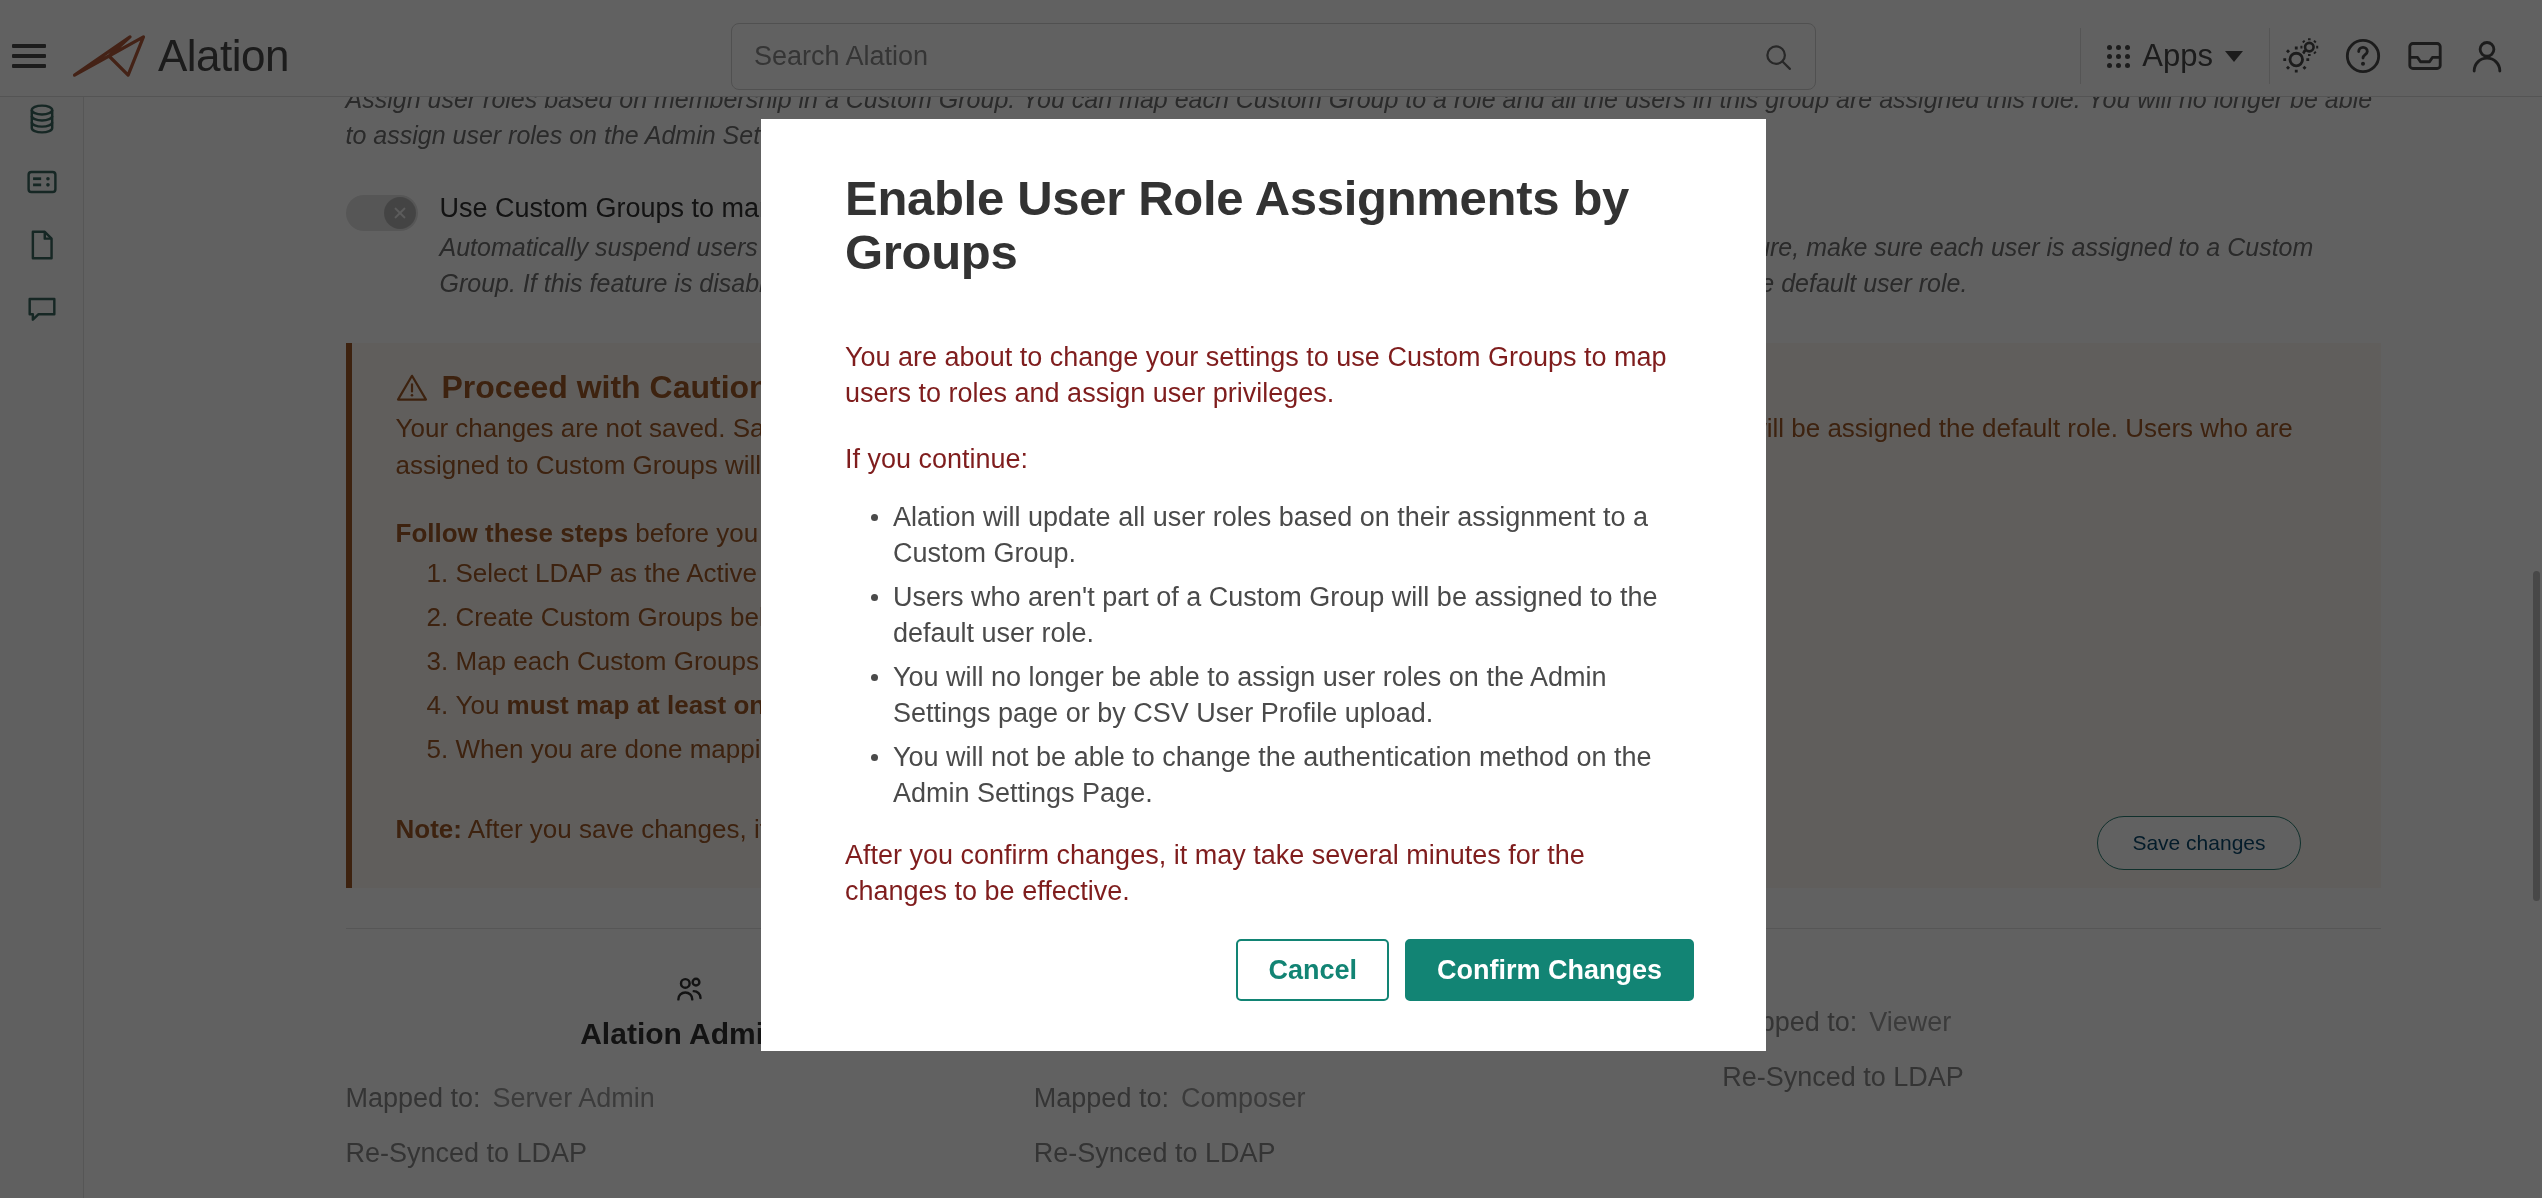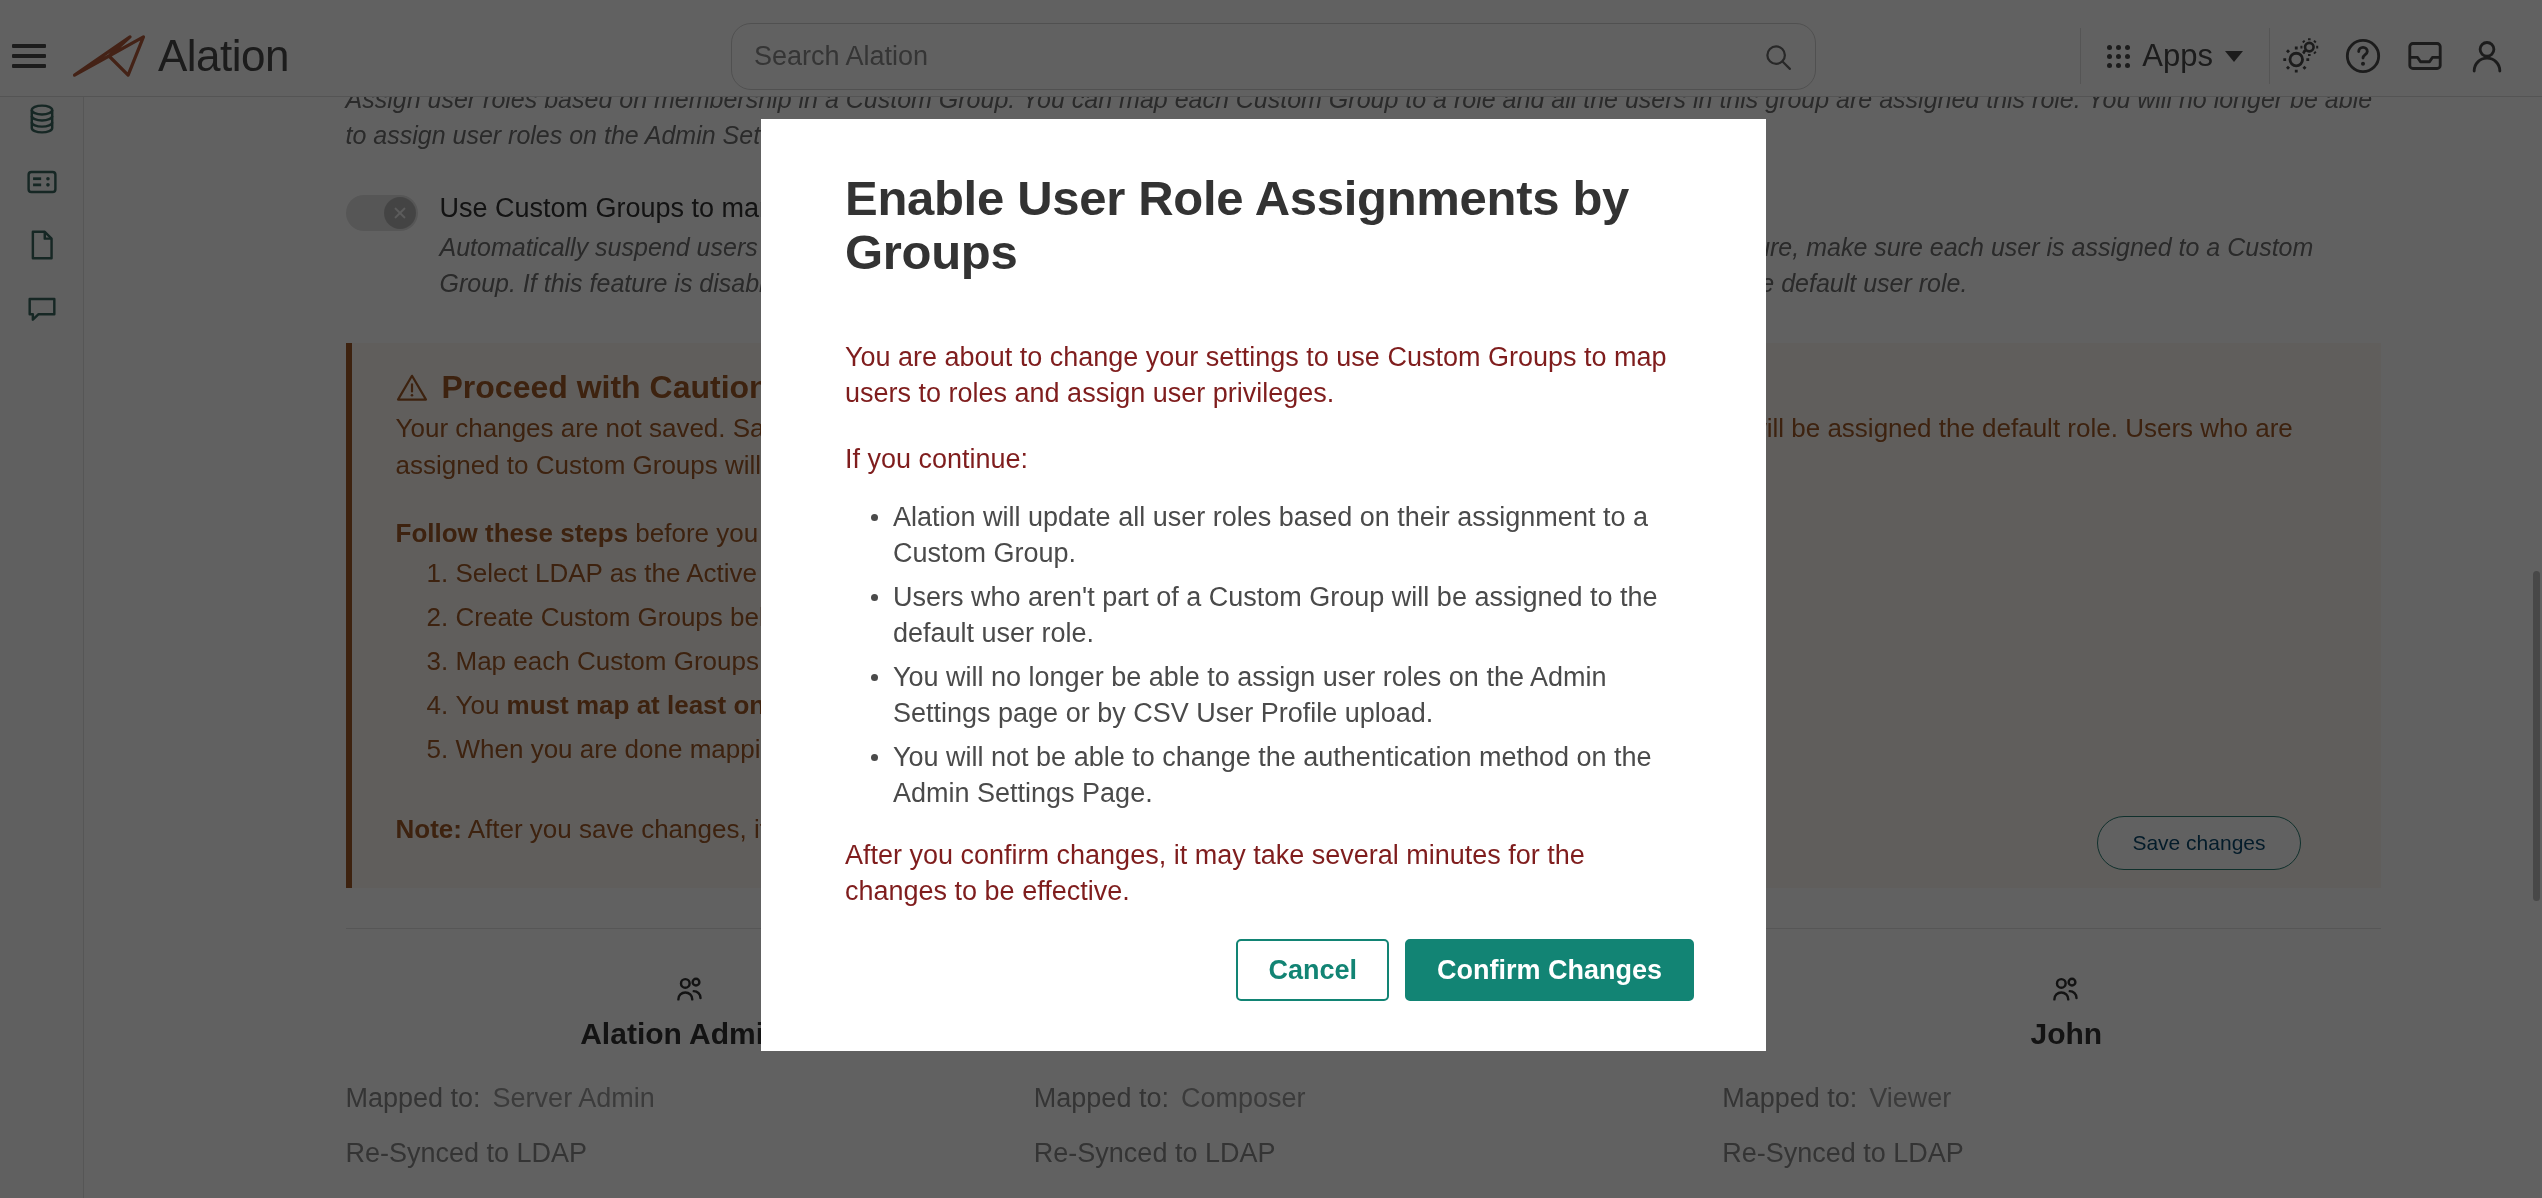--- a/index.html
+++ b/index.html
@@ -52,21 +52,21 @@
   .search-wrap {
     position: absolute;
     left: 731px;
     top: 7px;
     width: 1085px;
     height: 67px;
   }
   .search-box {
     width: 100%; height: 100%;
     border: 1px solid #d2d2d2;
-    border-radius: 20px;
+    border-radius: 8px;
     background: #fff;
     display: flex;
     align-items: center;
     padding: 0 22px;
   }
   .search-box input {
     flex: 1;
     border: 0; outline: 0;
     font-family: "Liberation Sans", sans-serif;
     font-size: 27px;
@@ -560,29 +560,20 @@
             </svg>
             <span>Data Scientists</span>
           </div>
           <div class="group-mapped">
             <span>Mapped to:</span><span class="val">Composer</span>
           </div>
           <div class="group-third">Re-Synced to LDAP</div>
         </div>
 
         <div class="group-card">
-          <div class="group-title">
-            <svg class="people-icon" viewBox="0 0 32 32">
-              <circle cx="11" cy="9" r="4.6" fill="none" stroke="#333" stroke-width="2.6"></circle>
-              <path d="M3.6 26c0-4.1 3.3-7.4 7.4-7.4s7.4 3.3 7.4 7.4" fill="none" stroke="#333" stroke-width="2.6" stroke-linecap="round"></path>
-              <circle cx="22.4" cy="7.6" r="3.6" fill="none" stroke="#333" stroke-width="2.6"></circle>
-              <path d="M20 17.2c4 0 7.2 3.3 7.2 7.3" fill="none" stroke="#333" stroke-width="2.6" stroke-linecap="round"></path>
-            </svg>
-            <span>John</span>
-          </div>
           <div class="group-mapped">
             <span>Mapped to:</span><span class="val">Viewer</span>
           </div>
           <div class="group-third">Re-Synced to LDAP</div>
         </div>
 
       </div>
 
     </div>
   </div>

